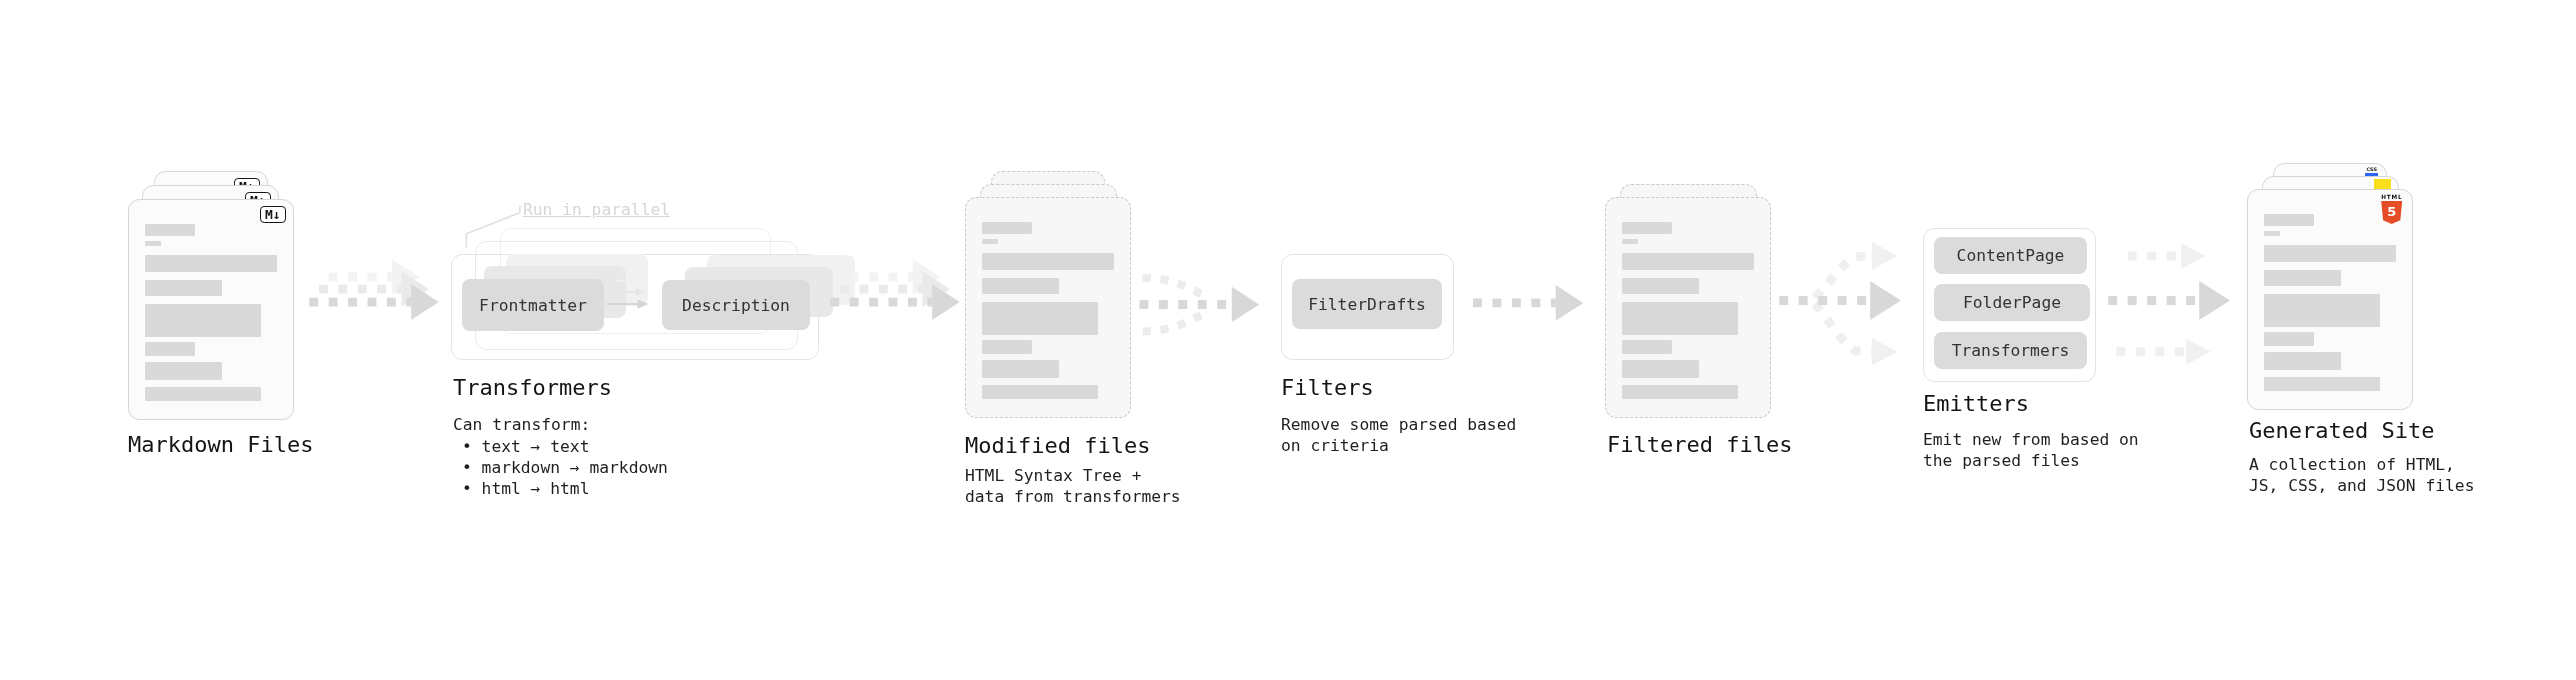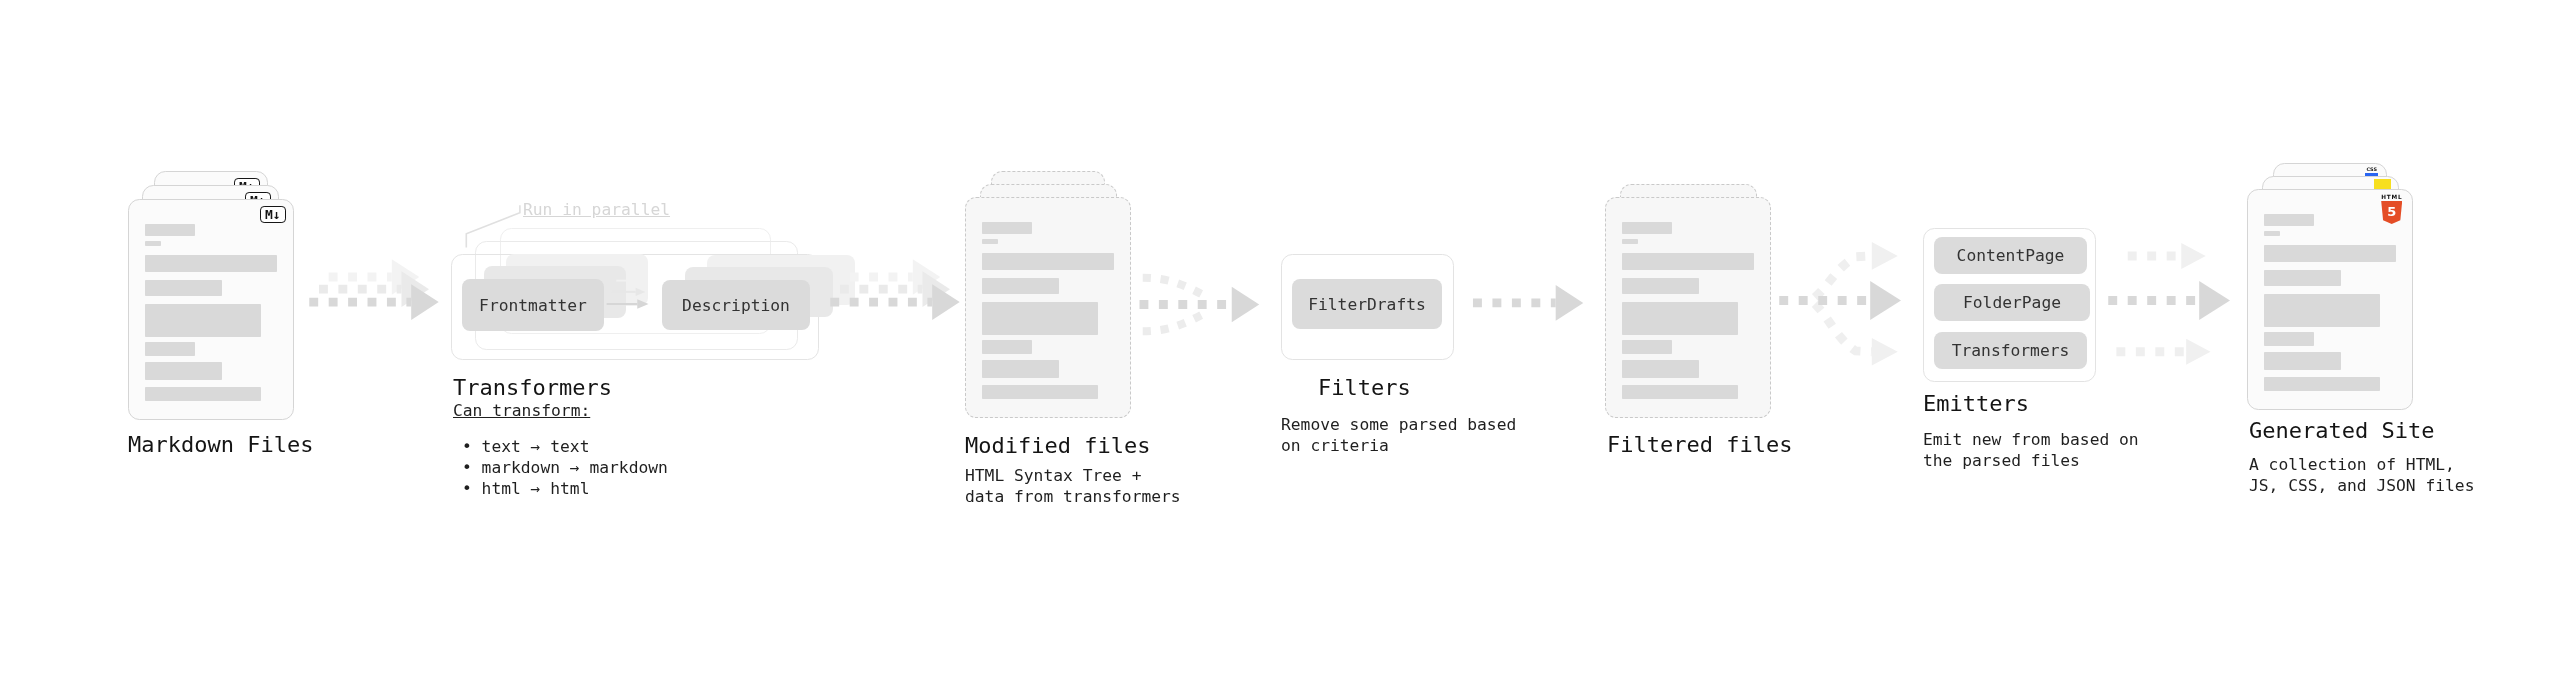--- a/index.html
+++ b/index.html
@@ -133,21 +133,21 @@
 
   <div class="pill" style="left:462px;top:279px;width:142px;height:52px;">Frontmatter</div>
   <div class="pill" style="left:662px;top:280px;width:148px;height:50px;">Description</div>
 
   <div class="annotation" style="left:523px;top:200px;">Run in parallel</div>
   <svg style="left:459px;top:197px;" width="69" height="54" viewBox="0 0 85 66">
     <polyline class="conn" points="75,10 75,19 9,45 9,62"></polyline>
   </svg>
 
   <div class="stage-label" style="left:453px;top:375px;">Transformers</div>
-  <div class="desc" style="left:453px;top:400px;text-decoration:underline;">Can transform:</div>
+  <div class="desc" style="left:453px;top:414px;">Can transform:</div>
   <div class="desc" style="left:462px;top:436px;">
     <div>• text → text</div>
     <div>• markdown → markdown</div>
     <div>• html → html</div>
   </div>
 
   <svg style="left:822px;top:256px;" width="146" height="89" viewBox="0 0 180 110">
     <line class="dash-light2" x1="34" y1="26" x2="112" y2="26"></line>
       <polygon class="head-light2" points="112,4 112,48 146,26"></polygon>
     <line class="dash-light1" x1="22" y1="41" x2="124" y2="41"></line>
@@ -178,21 +178,21 @@
 
   <svg style="left:1136px;top:260px;" width="134" height="89" viewBox="0 0 165 110">
     <path class="dash-curve" d="M 8,22 C 42,22 62,32 88,46"></path>
     <path class="dash-curve" d="M 8,88 C 42,88 62,78 88,64"></path>
     <line class="dash-main" x1="4" y1="55" x2="118" y2="55"></line>
     <polygon class="head-main" points="118,33 118,77 152,55"></polygon>
   </svg>
 
   <div class="panel" style="left:1281px;top:254px;width:173px;height:106px;"></div>
   <div class="pill" style="left:1292px;top:279px;width:150px;height:50px;">FilterDrafts</div>
-  <div class="stage-label" style="left:1281px;top:375px;margin-left:37px;">Filters</div>
+  <div class="stage-label" style="left:1281px;top:375px;">Filters</div>
   <div class="desc" style="left:1281px;top:414px;">
     <div>Remove some parsed based</div>
     <div>on criteria</div>
   </div>
 
   <svg style="left:1468px;top:268px;" width="130" height="73" viewBox="0 0 160 90">
     <line class="dash-main" x1="6" y1="43" x2="108" y2="43"></line>
     <polygon class="head-main" points="108,21 108,65 142,43"></polygon>
   </svg>
 

